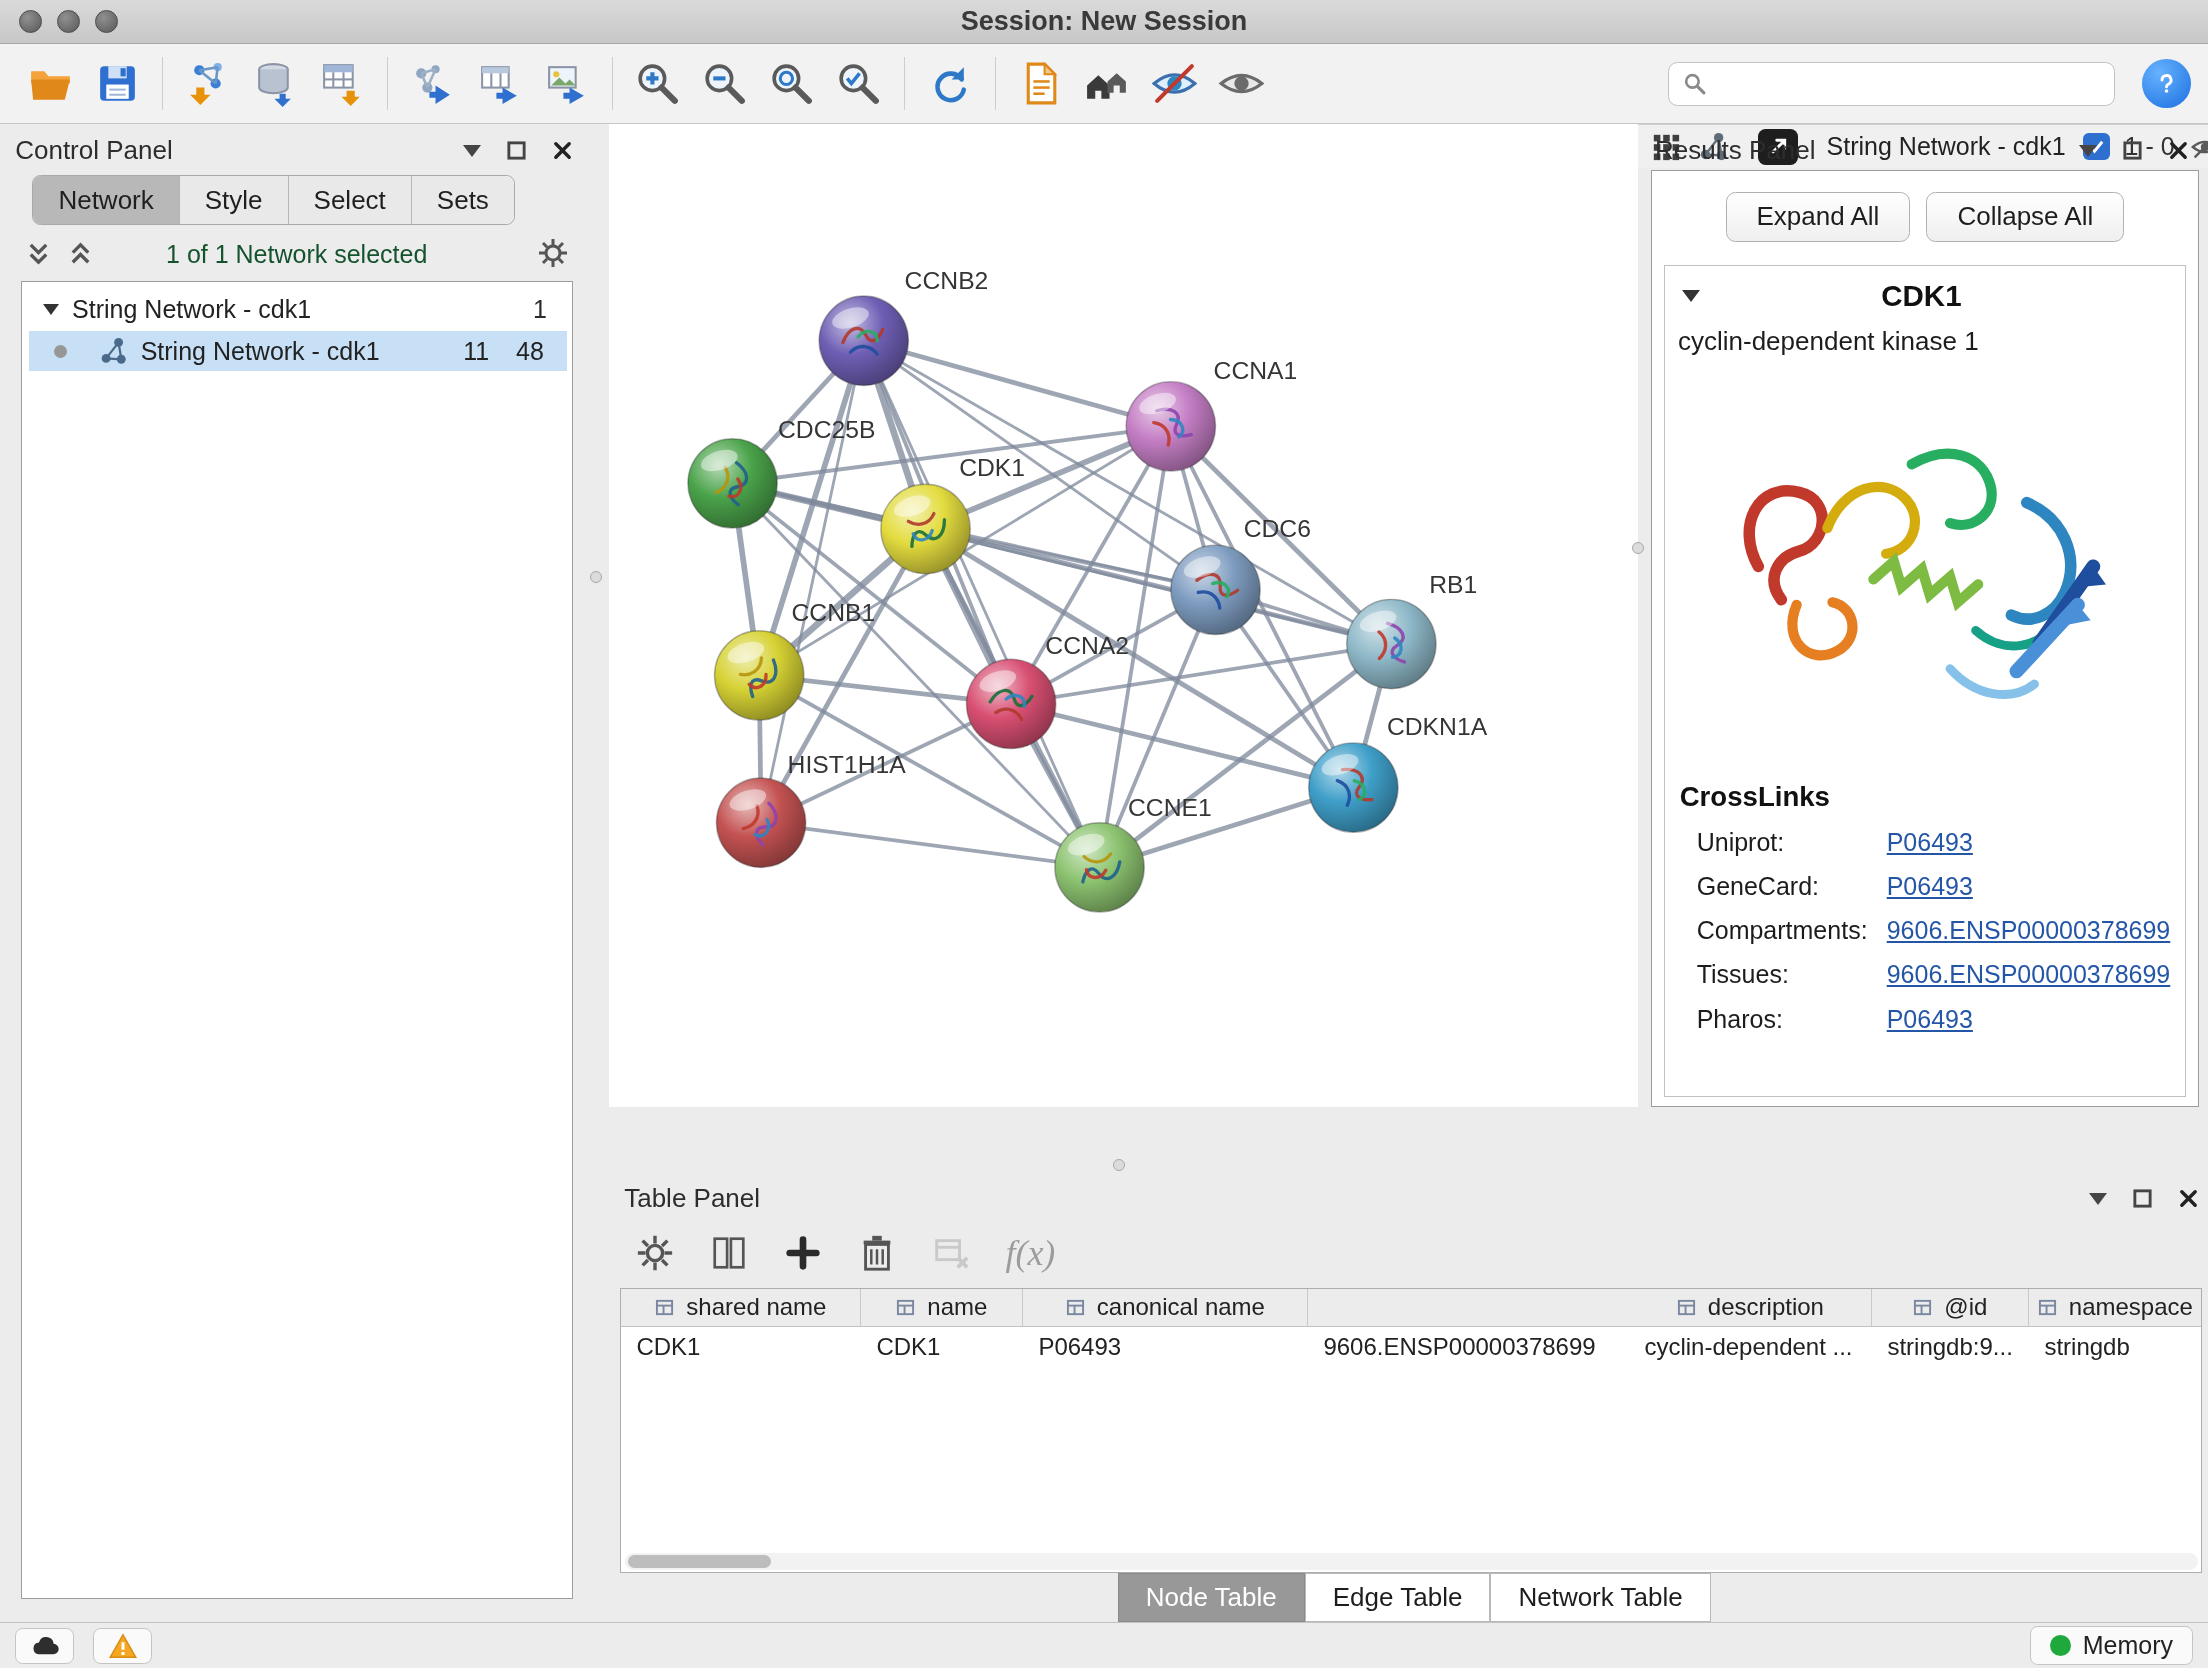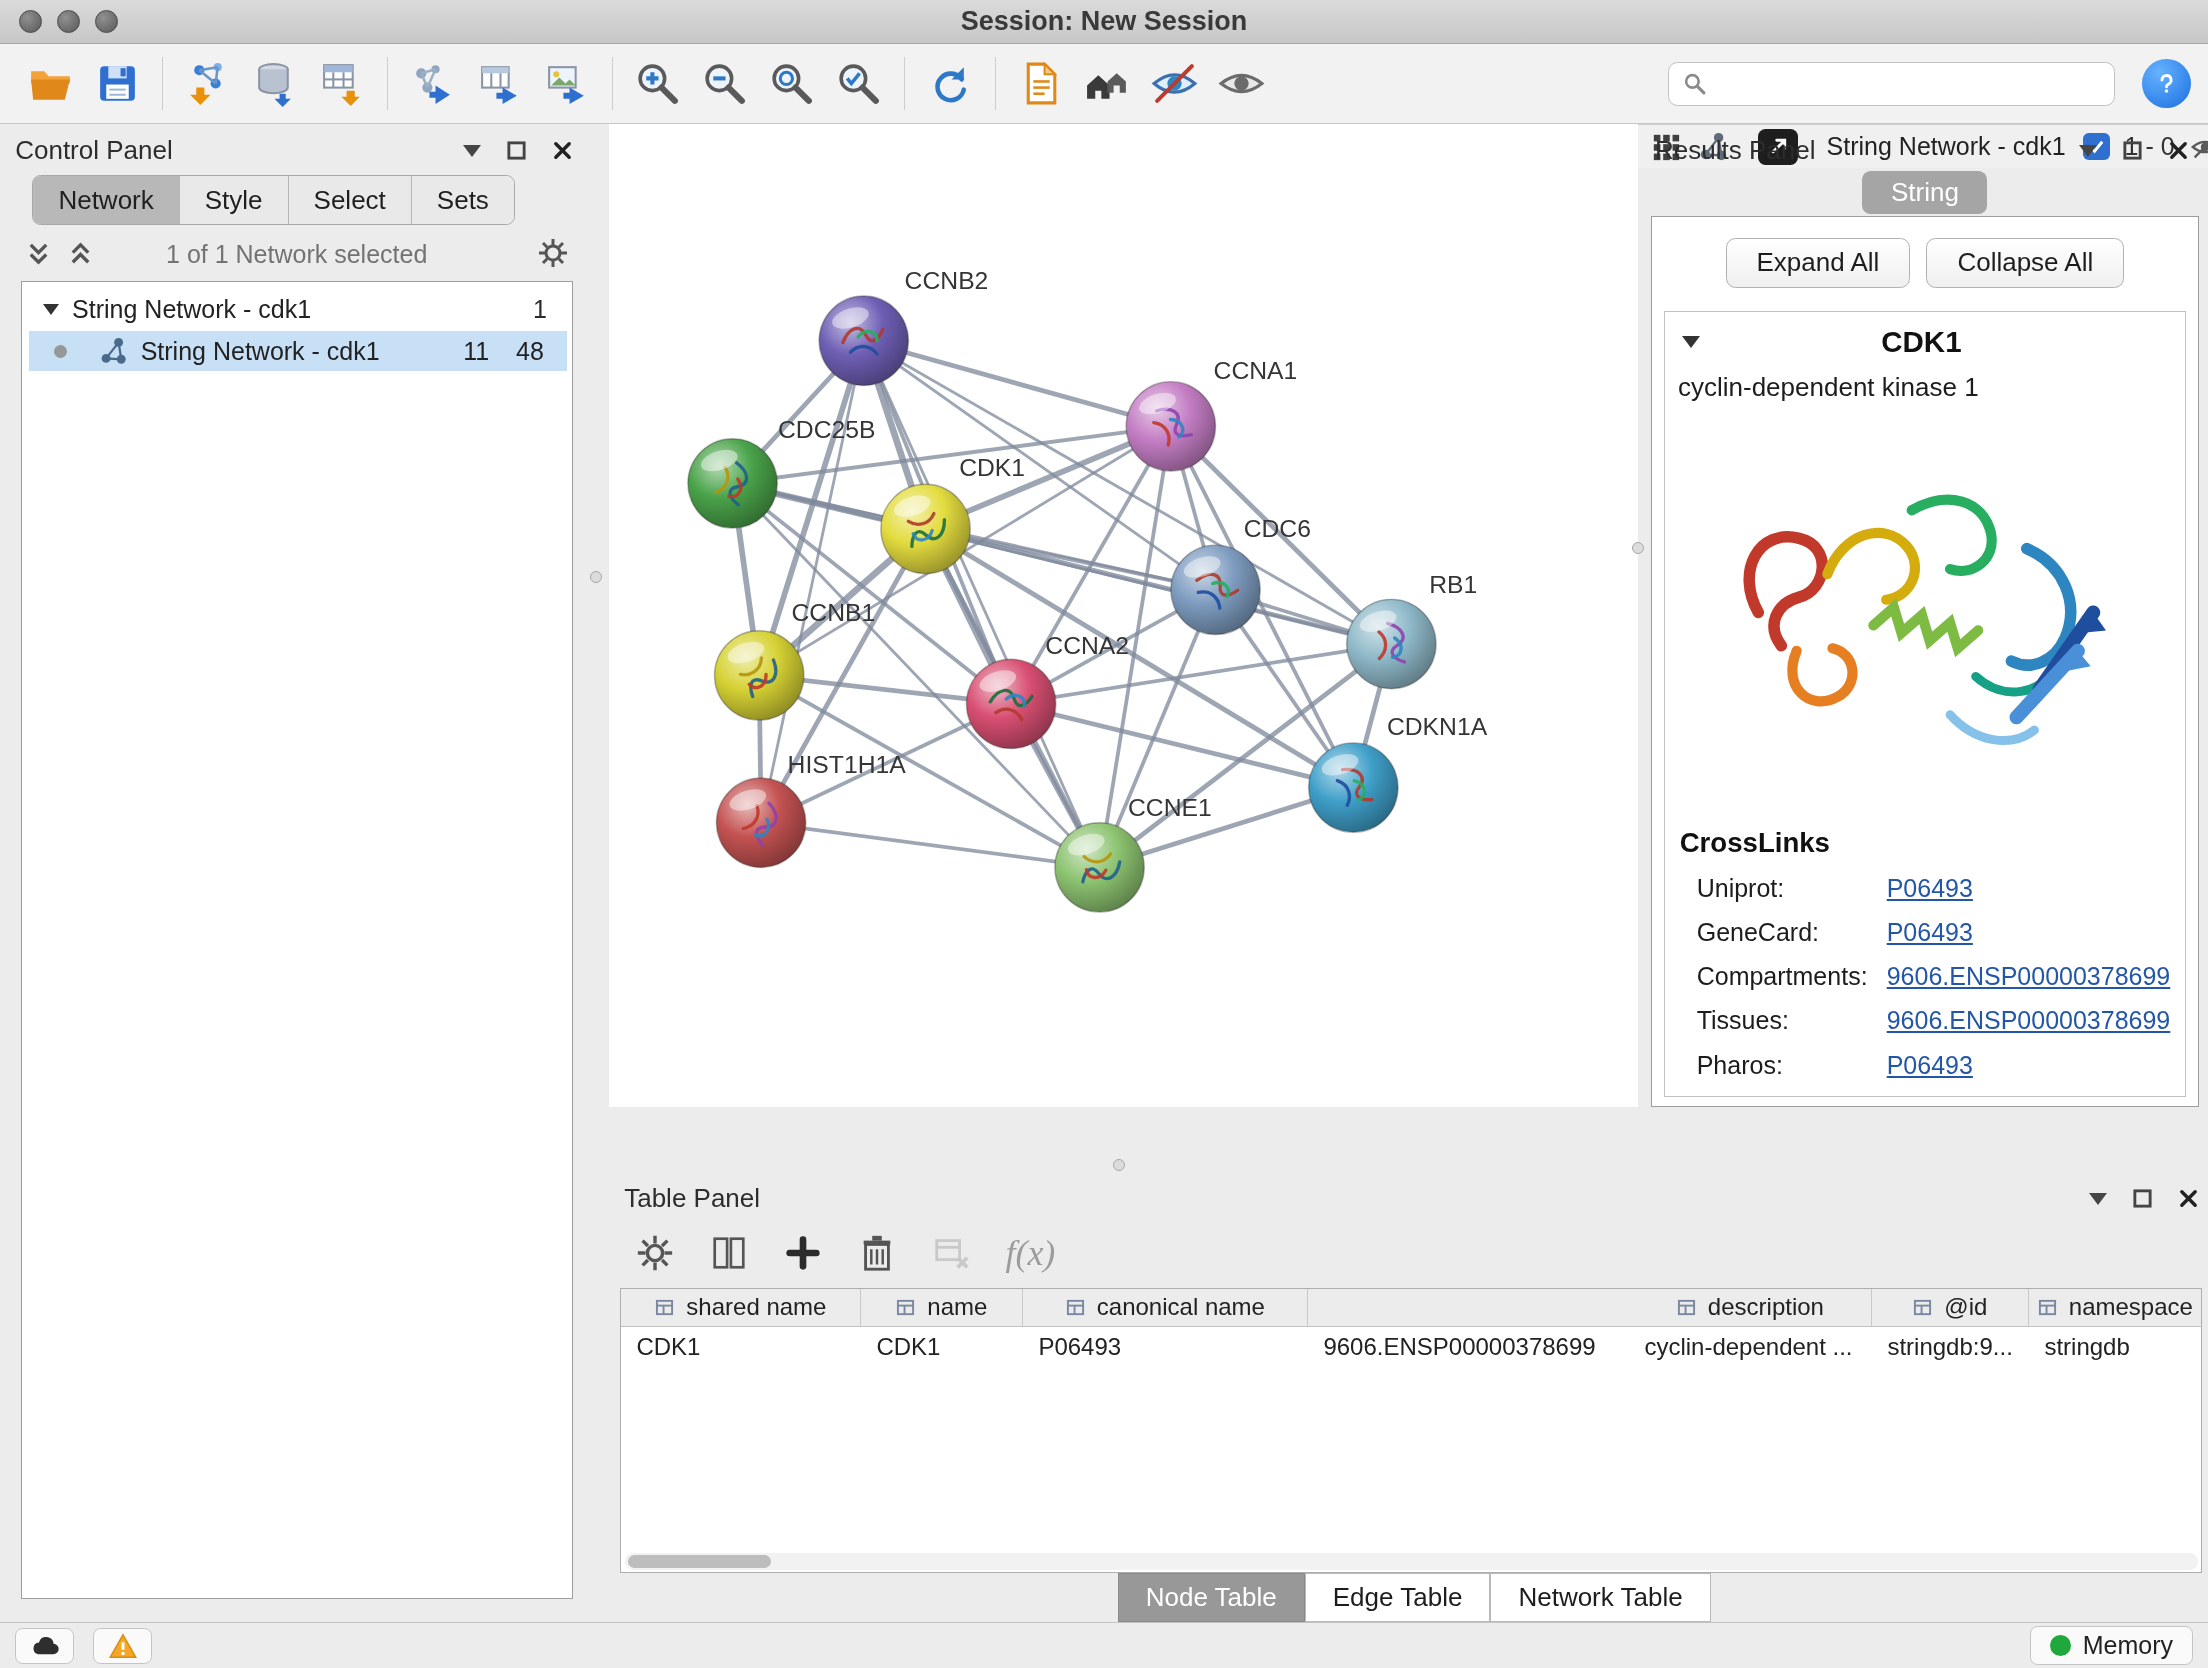--- a/index.html
+++ b/index.html
@@ -33,21 +33,21 @@
   .panel-controls { margin-left:auto; display:flex; align-items:center; gap:25px; }
   .tri-down { width:0; height:0; border:9.5px solid transparent; border-top:12.4px solid #454545; margin-top:9.5px; }
   .float-ic svg, .close-ic svg { width:21px; height:21px; display:block; }
   .cp-tabs { display:flex; margin:5.7px 7.6px 5.7px 21px; width:max-content; border:1px solid #a8a8a8; border-radius:8.6px; overflow:hidden; background:#e7e7e7; flex:0 0 auto; }
   .cp-tab { padding:8.6px 25px; font-size:26px; color:#1f1f1f; border-right:1px solid #b6b6b6; background:#e9e9e9; }
   .cp-tab:last-child { border-right:none; }
   .cp-tab.sel { background:#b8b8b8; }
   .cp-selector { height:46px; display:flex; align-items:center; padding:0 13.3px; position:relative; flex:0 0 auto; }
   .chevrons { display:flex; gap:15px; z-index:2; }
   .chevrons svg { width:27px; height:27px; }
-  .cp-sel-label { position:absolute; left:0; right:0; text-align:center; font-size:25px; color:#737373; }
+  .cp-sel-label { position:absolute; left:0; right:0; text-align:center; font-size:25px; color:#14532d; }
   .gear-right { margin-left:auto; z-index:2; }
   .gear-right svg { width:32px; height:32px; }
   .tree { flex:1; background:#fff; border:1.9px solid #9d9d9d; margin:3.8px 9.5px 0 9.5px; padding-top:7.6px; font-size:25px; overflow:hidden; }
   .tree-row { height:40px; display:flex; align-items:center; padding:0 13.3px; }
   .tree-row .tri { width:0; height:0; border:8.6px solid transparent; border-top:11.4px solid #333; margin:7.6px 13.3px 0 7.6px; flex:0 0 auto; }
   .tree-count { margin-left:auto; padding-right:11.4px; color:#2b2b2b; }
   .tree-row.child { background:#c8e0f6; margin:1.9px 4.8px 0 6.7px; padding-left:25px; }
   .nddot { width:13.3px; height:13.3px; border-radius:50%; background:#979797; margin-right:32px; flex:0 0 auto; }
   .share-ic svg { width:28.5px; height:28.5px; margin-right:13.3px; display:block; }
   .child-counts { margin-left:auto; display:flex; gap:27px; padding-right:9.5px; }
@@ -622,23 +622,20 @@
                     <rect x="3" y="3" width="16" height="16" fill="none" stroke="#444" stroke-width="3"></rect>
                   </svg>
                 </span>
               <span class="close-ic">
                   <svg viewBox="0 0 22 22">
                     <path d="M4 4l14 14M18 4L4 18" stroke="#222" stroke-width="3.6" stroke-linecap="round"></path>
                   </svg>
                 </span>
             </span>
           </div>
-          <div class="rp-badge-row">
-            <span class="rp-badge">String</span>
-          </div>
           <div class="rp-box">
             <div class="rp-buttons">
               <button class="btn">Expand All</button>
               <button class="btn">Collapse All</button>
             </div>
             <div class="protein-card">
               <div class="pc-head">
                 <span class="tri"></span>
                 <span class="pc-name">CDK1</span>
               </div>

